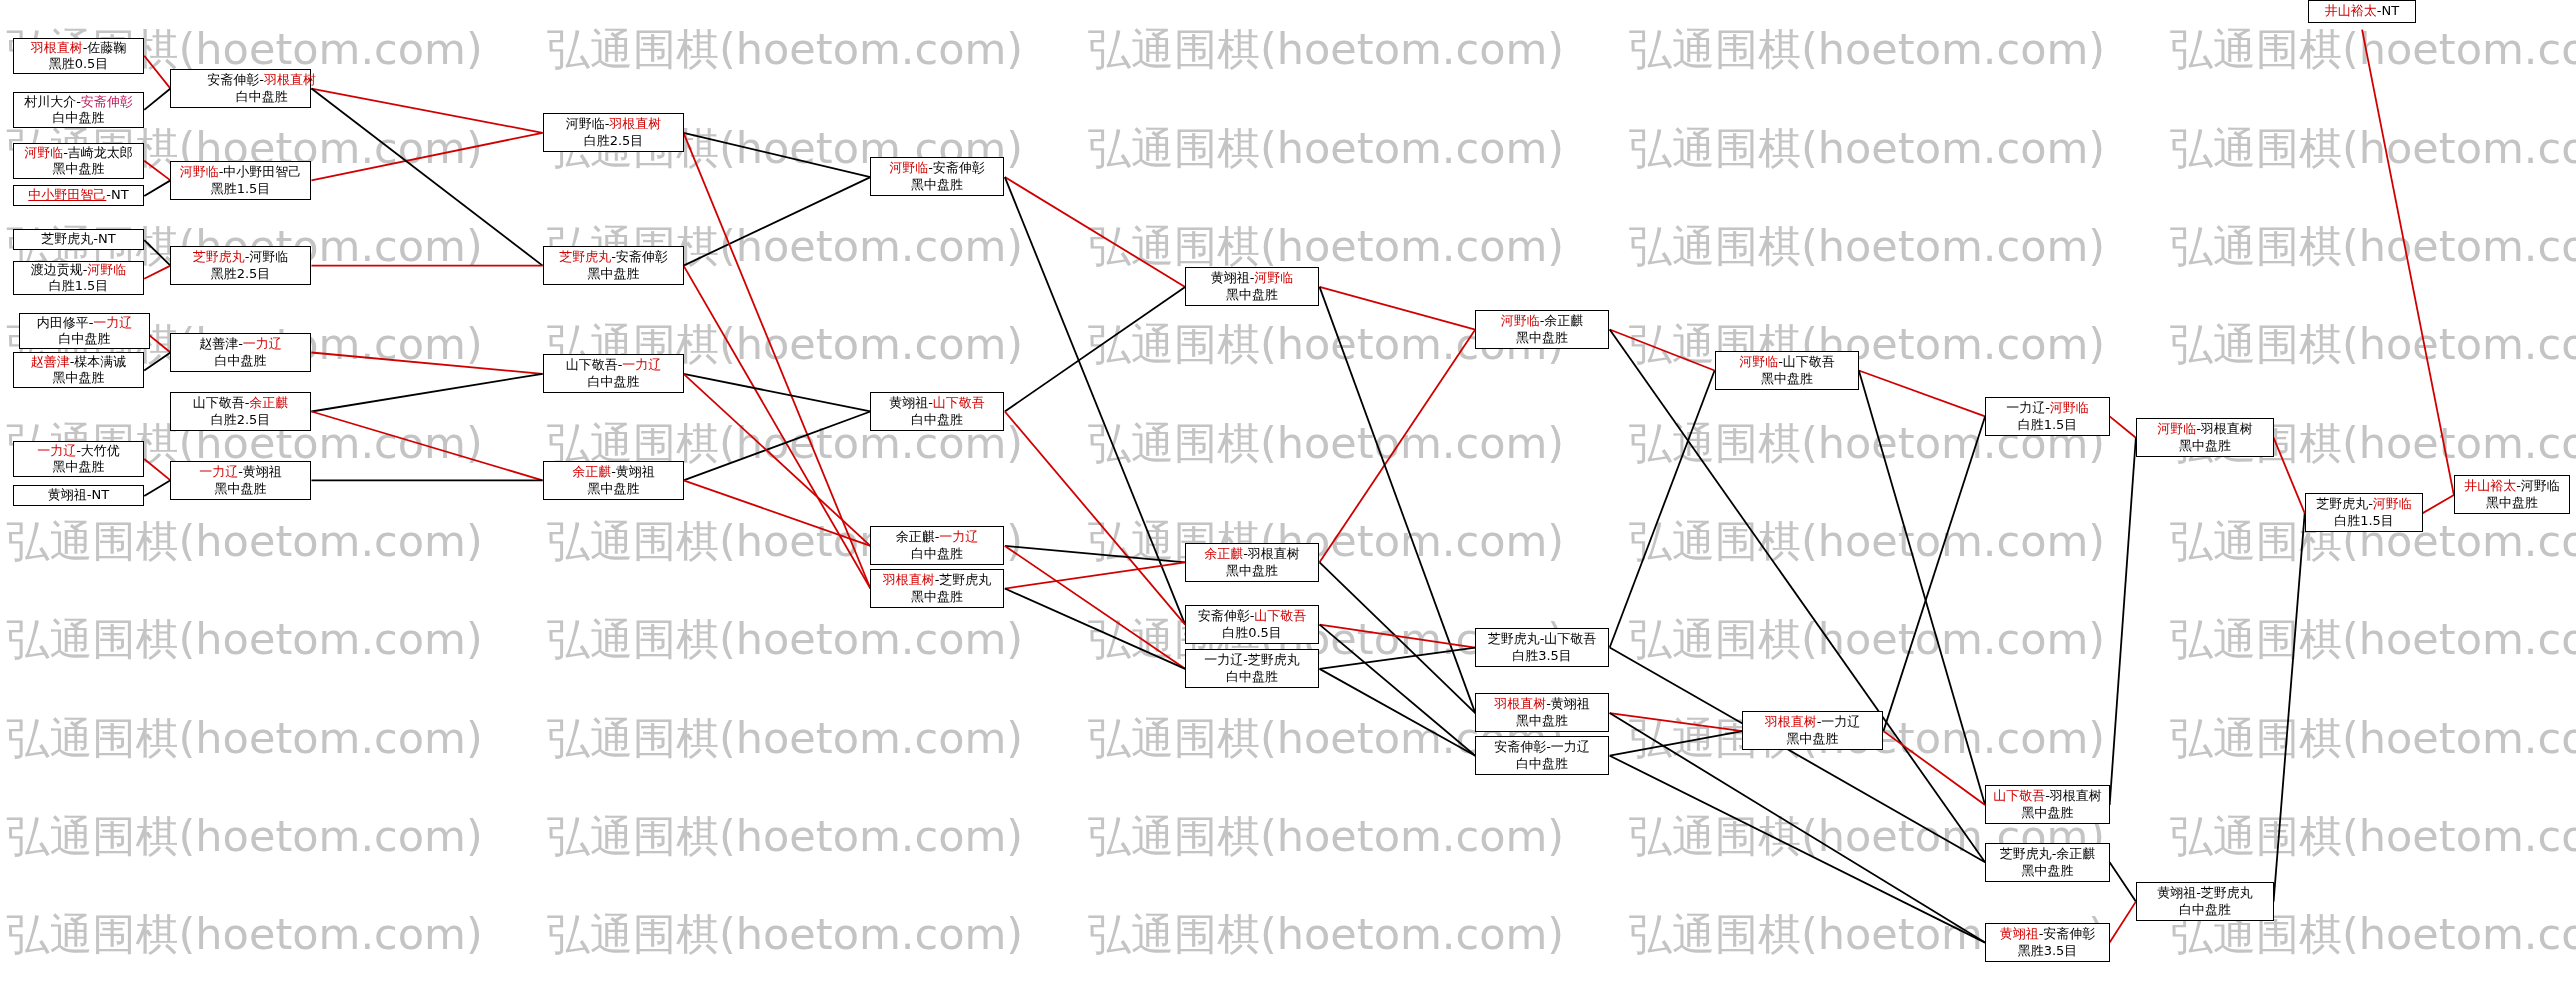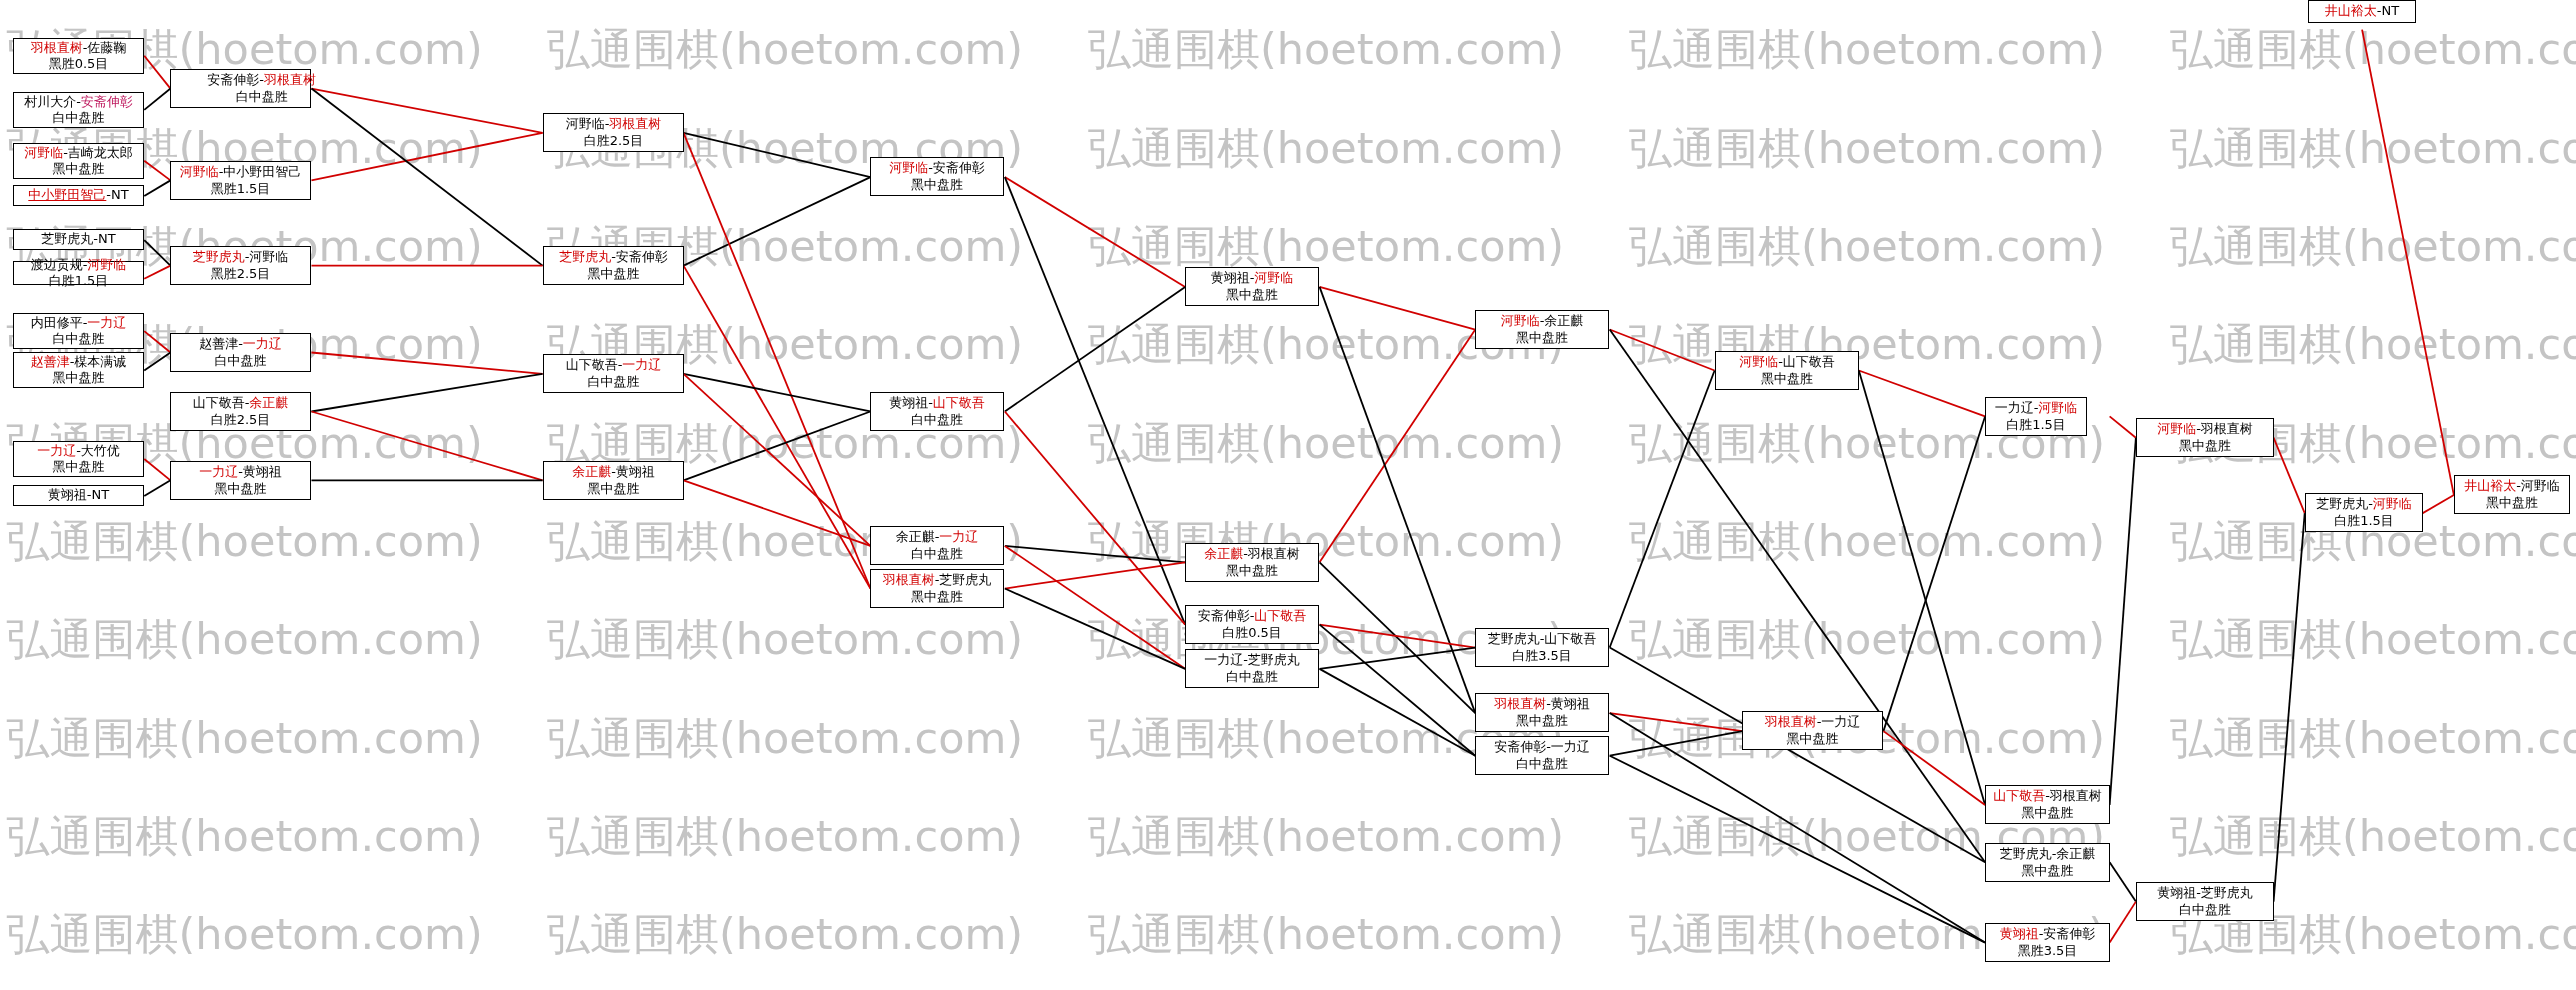--- a/index.html
+++ b/index.html
@@ -147,25 +147,25 @@
       <div class="box" style="left: 13px; top: 143px; width: 131px; height: 36px;">
         <div class="l1"><span class="red" style="color: rgb(209, 0, 0);">河野临</span><span>-吉崎龙太郎</span></div>
         <div class="l2">黑中盘胜</div>
       </div>
       <div class="box" style="left: 13px; top: 185px; width: 131px; height: 21px;">
         <div class="l1"><span class="red" style="color: rgb(209, 0, 0); text-decoration: underline;">中小野田智己</span><span>-NT</span></div>
       </div>
       <div class="box" style="left: 13px; top: 229px; width: 131px; height: 21px;">
         <div class="l1"><span>芝野虎丸-NT</span></div>
       </div>
-      <div class="box" style="left: 13px; top: 261px; width: 131px; height: 24px;">
+      <div class="box" style="left: 13px; top: 261px; width: 131px; height: 34px;">
         <div class="l1"><span>渡边贡规-</span><span class="red" style="color: rgb(209, 0, 0);">河野临</span></div>
         <div class="l2">白胜1.5目</div>
       </div>
-      <div class="box" style="left: 13px; top: 313px; width: 131px; height: 36px;">
+      <div class="box" style="left: 19px; top: 313px; width: 131px; height: 36px;">
         <div class="l1"><span>内田修平-</span><span class="red" style="color: rgb(209, 0, 0);">一力辽</span></div>
         <div class="l2">白中盘胜</div>
       </div>
       <div class="box" style="left: 13px; top: 352px; width: 131px; height: 36px;">
         <div class="l1"><span class="red" style="color: rgb(209, 0, 0);">赵善津</span><span>-楳本满诚</span></div>
         <div class="l2">黑中盘胜</div>
       </div>
       <div class="box" style="left: 13px; top: 441px; width: 131px; height: 36px;">
         <div class="l1"><span class="red" style="color: rgb(209, 0, 0);">一力辽</span><span>-大竹优</span></div>
         <div class="l2">黑中盘胜</div>
@@ -262,21 +262,21 @@
         <div class="l2">白中盘胜</div>
       </div>
       <div class="box" style="left: 1715px; top: 351px; width: 144px; height: 39px;">
         <div class="l1"><span class="red" style="color: rgb(209, 0, 0);">河野临</span><span>-山下敬吾</span></div>
         <div class="l2">黑中盘胜</div>
       </div>
       <div class="box" style="left: 1742px; top: 711px; width: 141px; height: 39px;">
         <div class="l1"><span class="red" style="color: rgb(209, 0, 0);">羽根直树</span><span>-一力辽</span></div>
         <div class="l2">黑中盘胜</div>
       </div>
-      <div class="box" style="left: 1985px; top: 397px; width: 102px; height: 39px;">
+      <div class="box" style="left: 1985px; top: 397px; width: 125px; height: 39px;">
         <div class="l1"><span>一力辽-</span><span class="red" style="color: rgb(209, 0, 0);">河野临</span></div>
         <div class="l2">白胜1.5目</div>
       </div>
       <div class="box" style="left: 1985px; top: 785px; width: 125px; height: 39px;">
         <div class="l1"><span class="red" style="color: rgb(209, 0, 0);">山下敬吾</span><span>-羽根直树</span></div>
         <div class="l2">黑中盘胜</div>
       </div>
       <div class="box" style="left: 1985px; top: 843px; width: 125px; height: 39px;">
         <div class="l1"><span>芝野虎丸-余正麒</span></div>
         <div class="l2">黑中盘胜</div>

